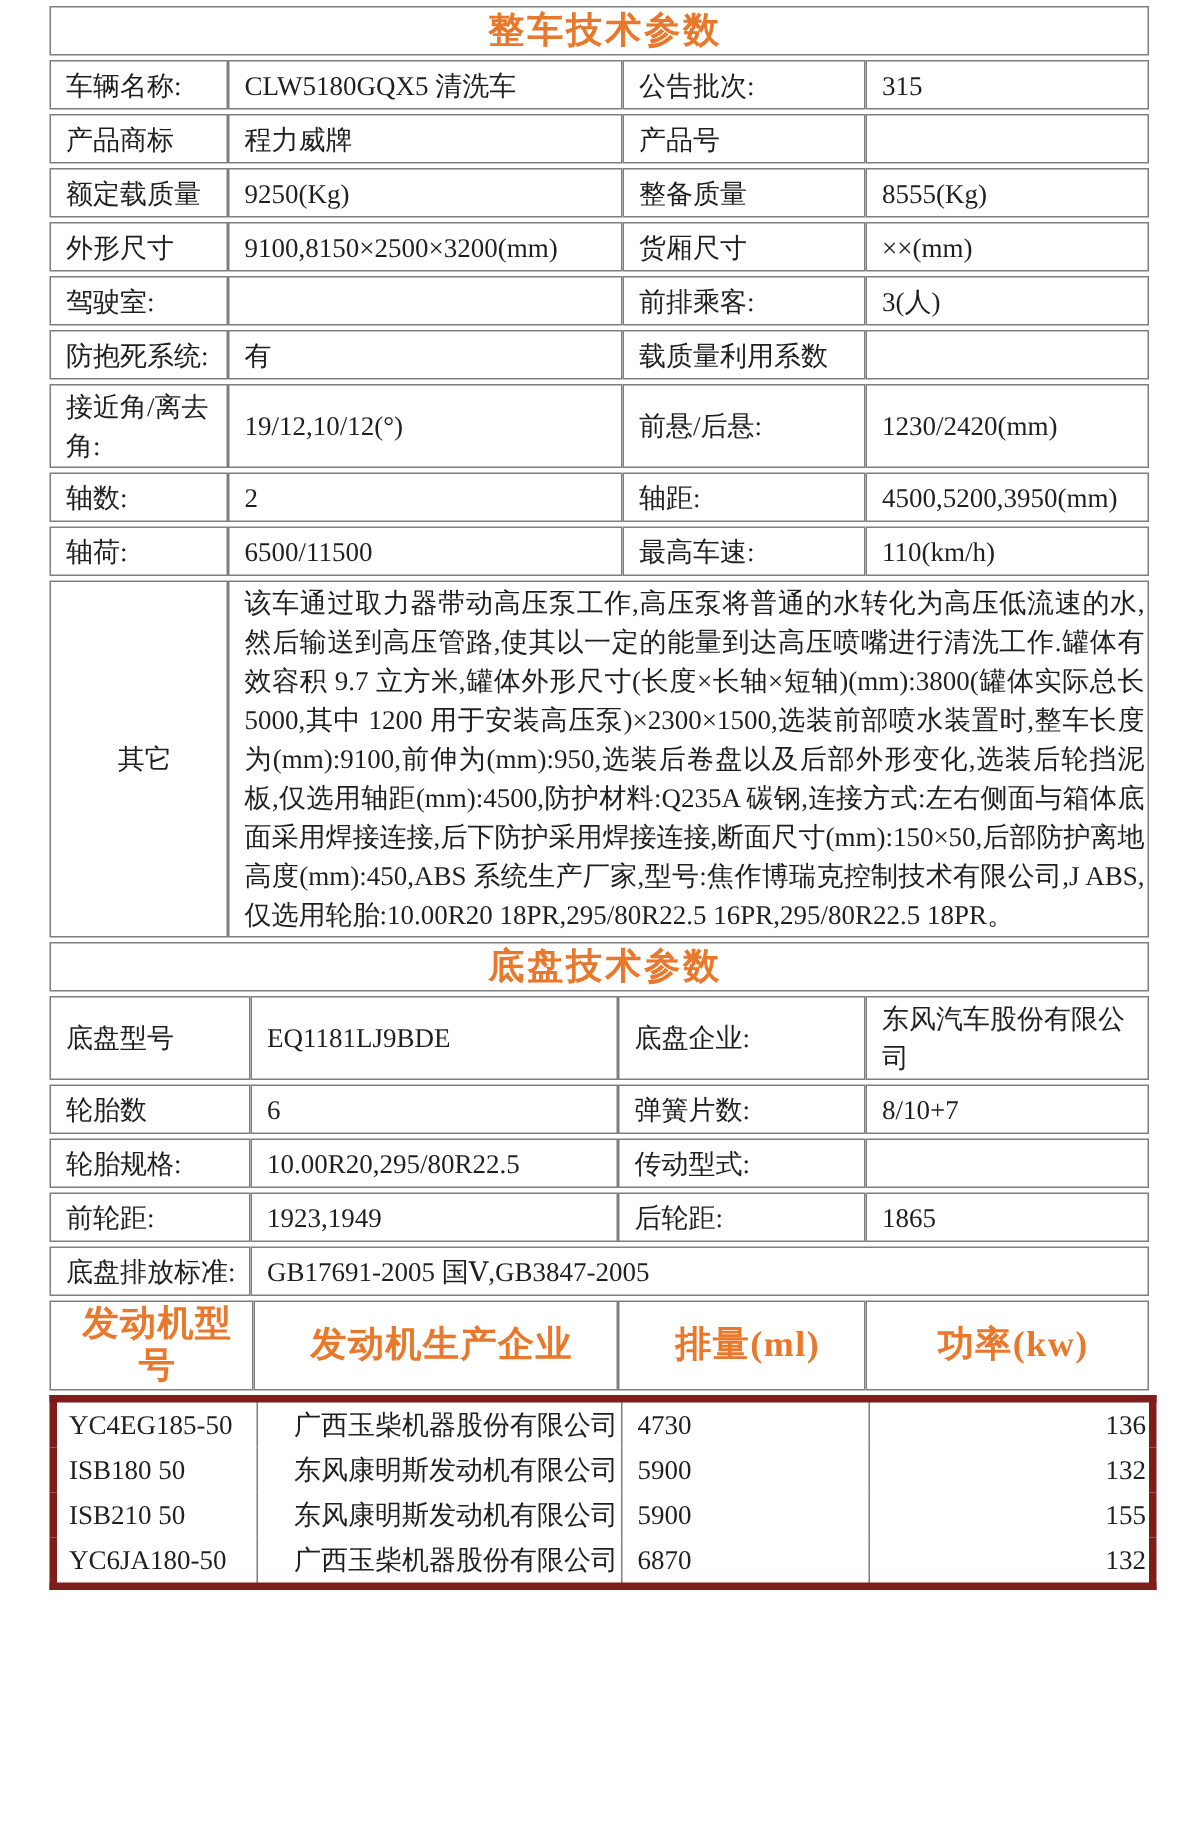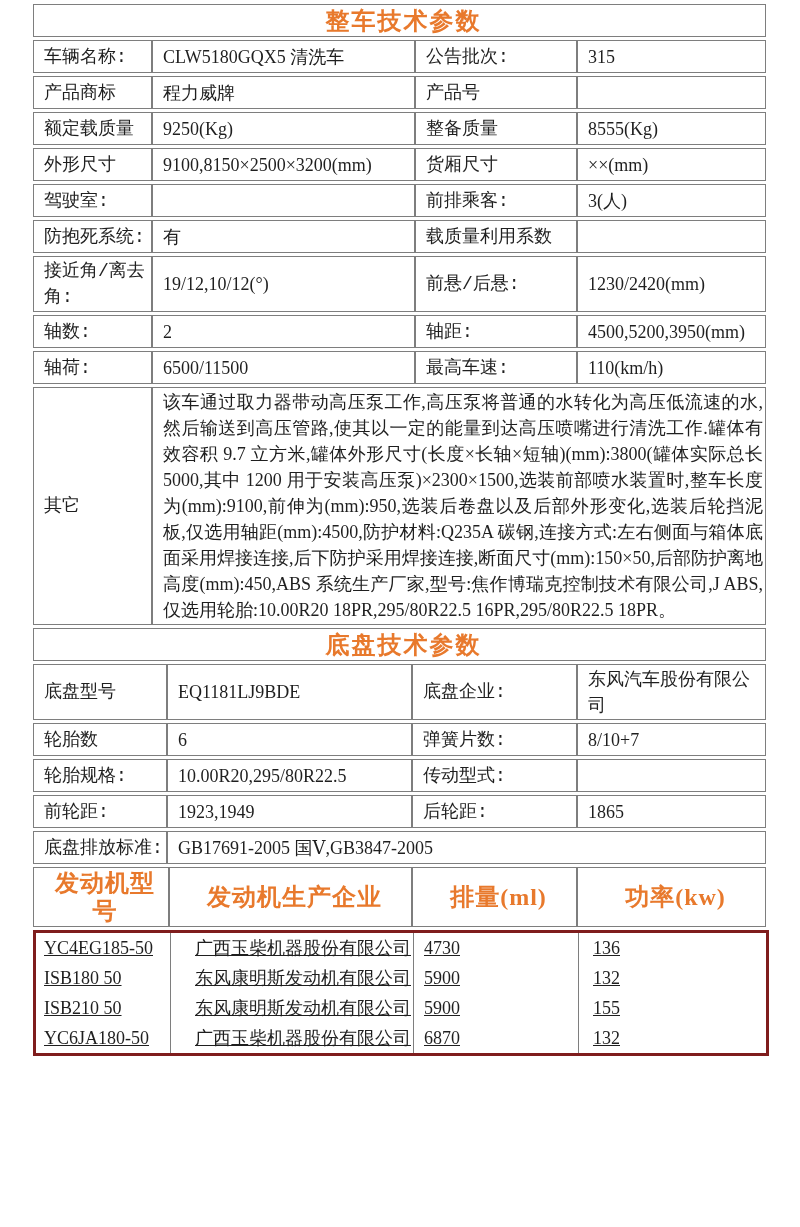--- a/index.html
+++ b/index.html
@@ -40,58 +40,57 @@
     background: #d5d5d5;
     color: #e8792c;
     text-align: center;
     font-size: 24px;
     font-weight: bold;
     height: 24px;
     line-height: 24px;
     border: 1px solid #9a9a9a;
     letter-spacing: 2px;
   }
-  td.l { padding-left: 10px; font-family: Liberation Mono, monospace; }
+  td.l { padding-left: 10px; }
   td.v { padding-left: 14px; }
   td.cspan { padding-left: 14px; }
-  td.other-label { padding-left: 12px; }
+  td.other-label { padding-left: 12px; text-align: center; }
   td.other-text {
     line-height: 28.6px;
     padding: 4px 4px 4px 14px;
     text-align: justify;
   }
   
   table.engine-head td.title-cell {
     font-size: 24px;
     height: 28px;
     line-height: 28px;
     letter-spacing: 1px;
   }
   
   table.engine-data {
     width: 733px;
     border-collapse: collapse;
     table-layout: fixed;
     margin-top: 0px;
-    border: 3px solid #7f1d1d;
-    text-decoration: underline;
+    border: 5px solid #7f1d1d;
   }
   table.engine-data td {
     border-left: 1px solid #7e7e7e;
     border-right: 1px solid #7e7e7e;
     border-top: none;
     border-bottom: none;
     height: 30px;
     line-height: 30px;
     padding: 0 2px 0 8px;
     overflow: hidden;
   }
   table.engine-data td.e1 { text-align: right; padding-left: 2px; }
   table.engine-data td.e2 { padding-left: 10px; }
-  table.engine-data td.e3 { padding-left: 14px; }
+  table.engine-data td.e3 { padding-left: 14px; text-align: right; }
 </style>
 </head>
 <body>
 
 <div class="wrap">
 
   <table class="spec t-vehicle">
     <colgroup>
       <col style="width:119px">
         <col style="width:263px">

